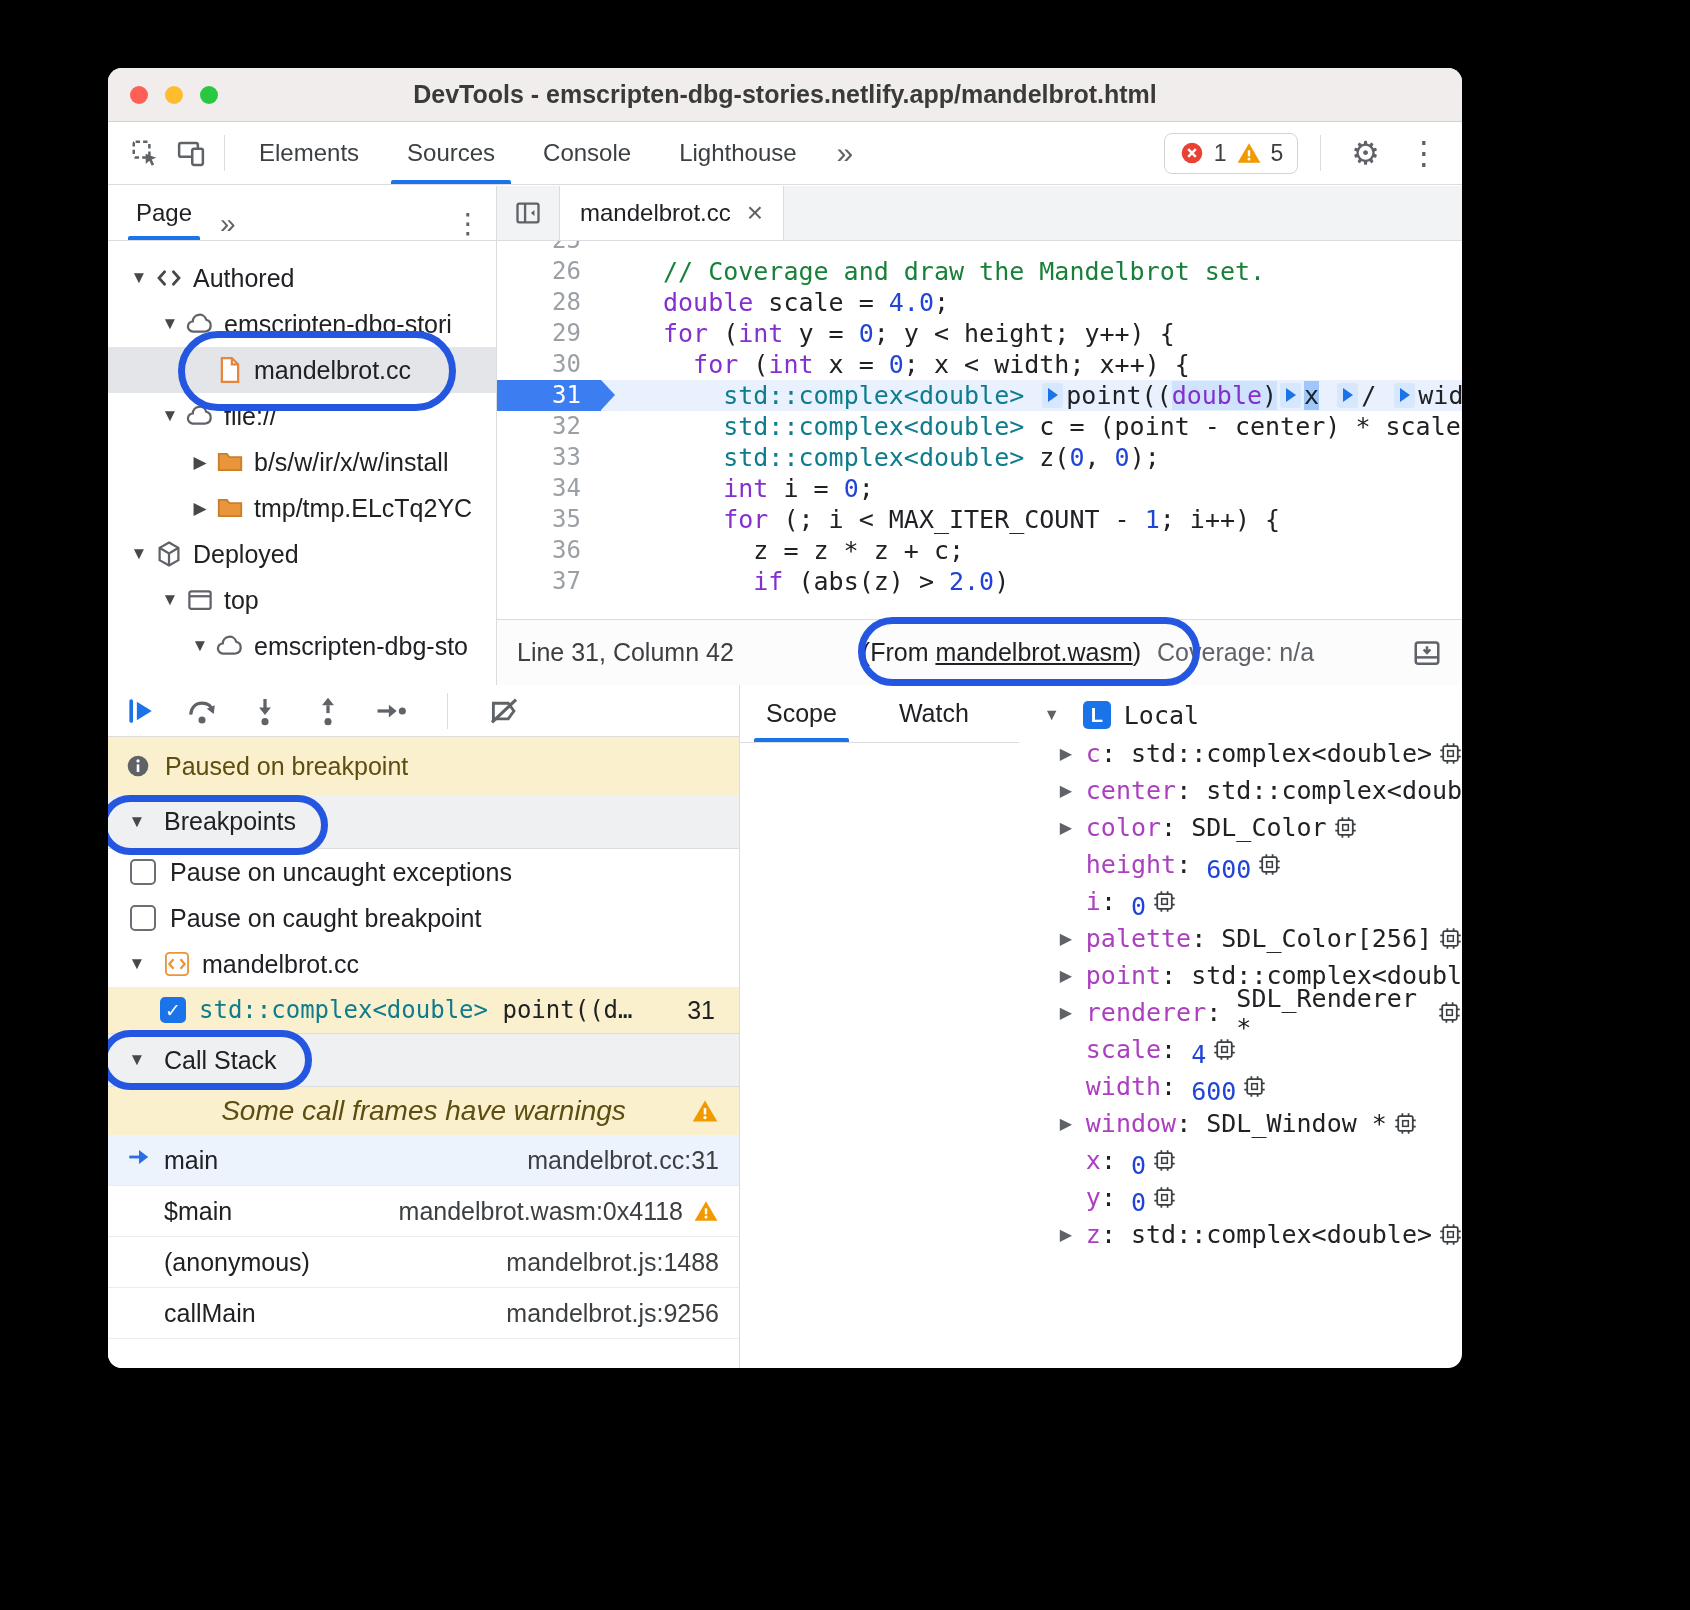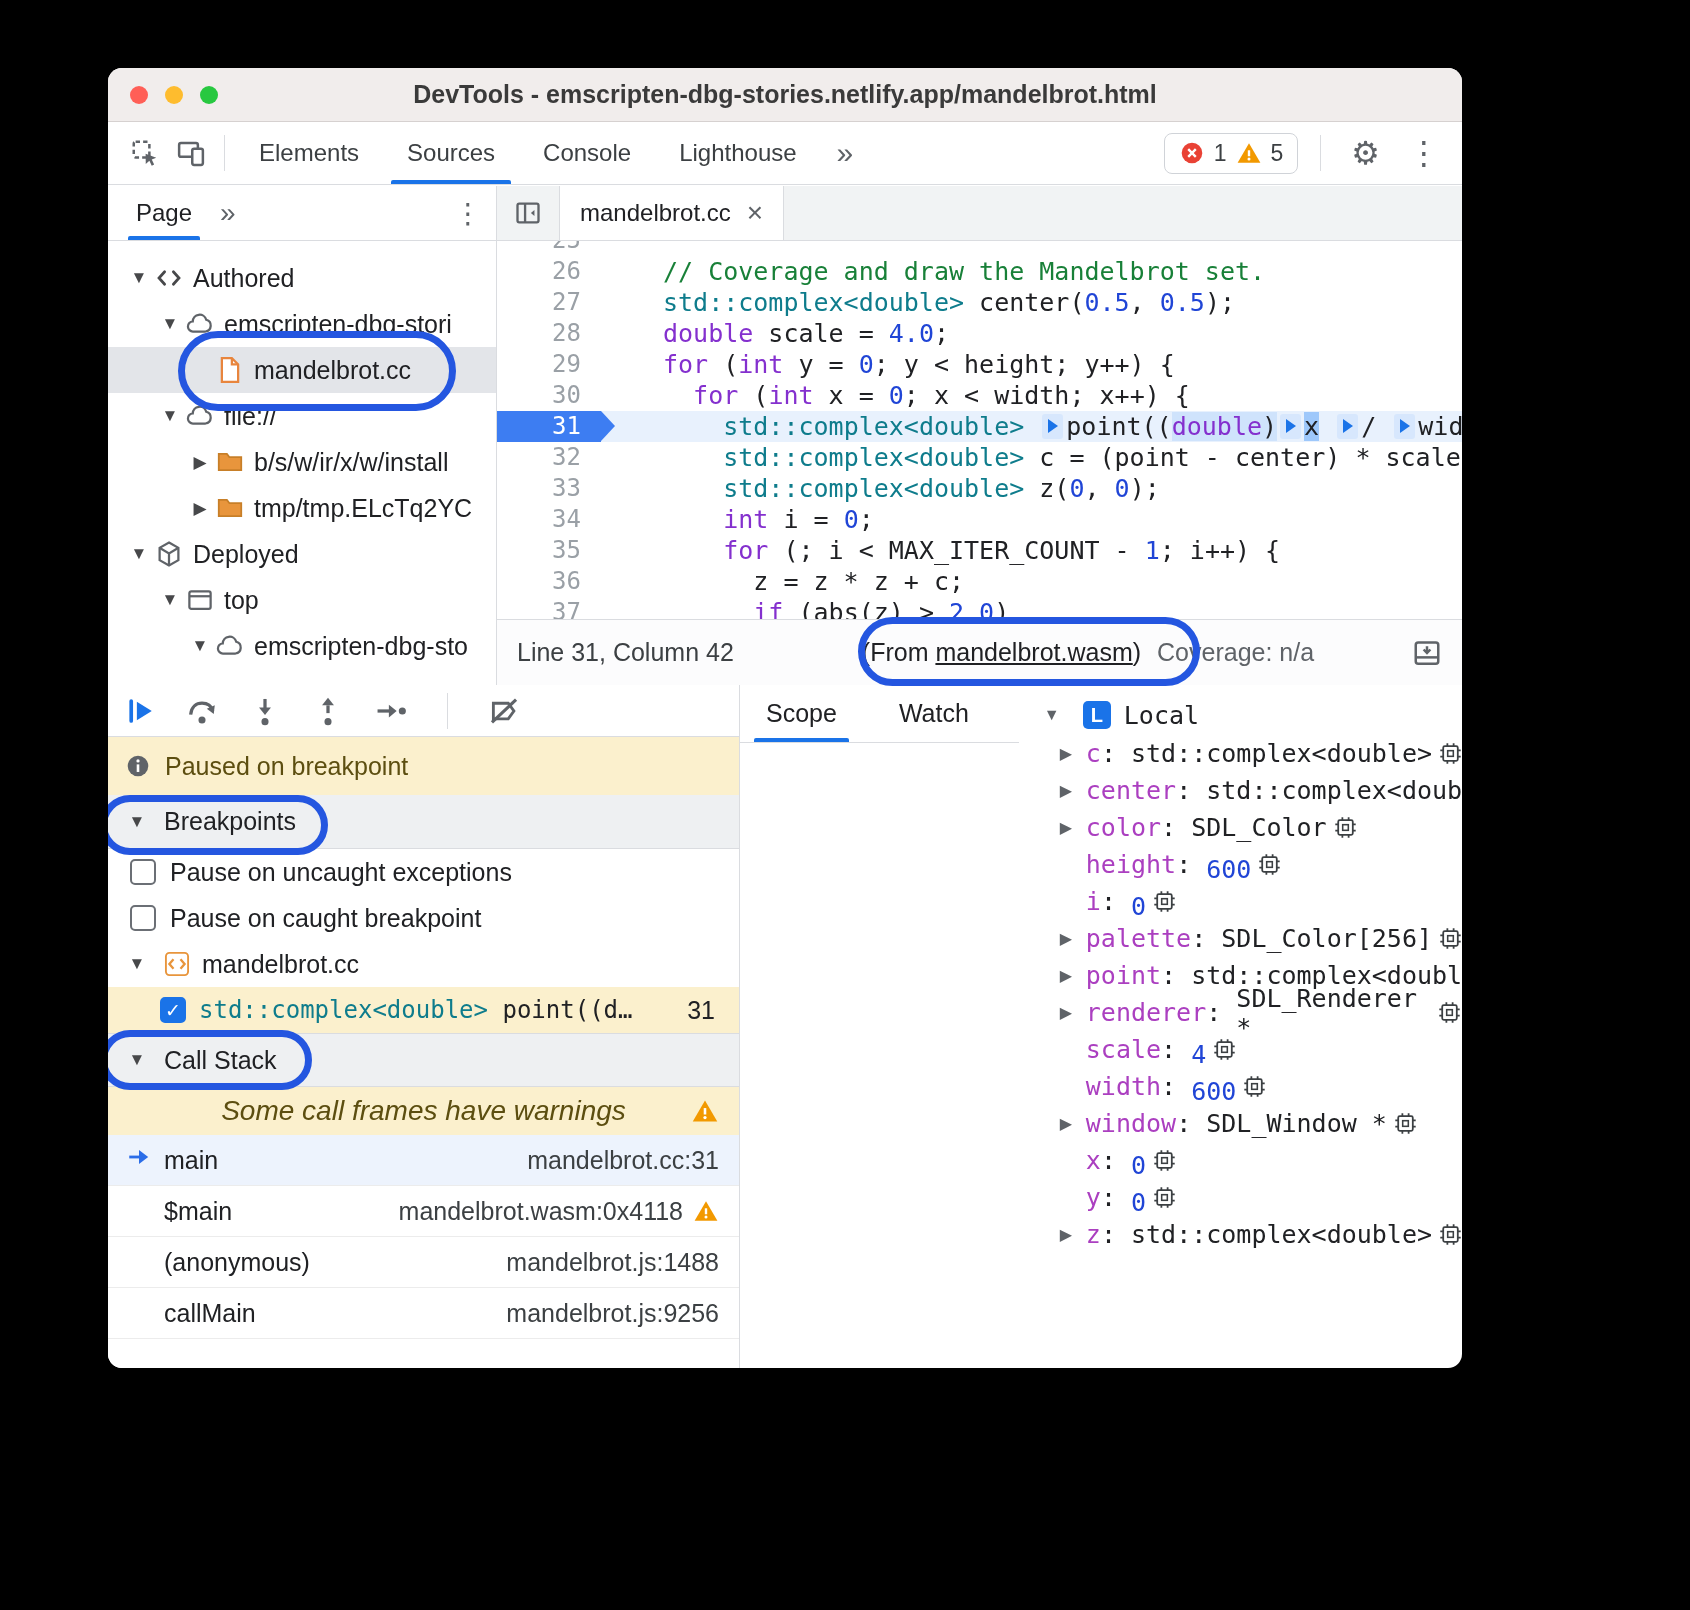--- a/index.html
+++ b/index.html
@@ -38,21 +38,21 @@
   
   .main { position:absolute; top:118px; left:0; right:0; bottom:0;
     display:flex; flex-direction:column; }
   .upper { height:499px; flex:none; display:flex; }
   .lower { flex:1; display:flex; }
 
   
   .navigator { width:389px; flex:none; border-right:1px solid #dadce0;
     display:flex; flex-direction:column; }
   .nav-tabbar { height:55px; flex:none; border-bottom:1px solid #dadce0; display:flex;
-    align-items:center; padding-left:20px; font-size:24px; color:#202124; }
+    align-items:flex-end; padding-left:20px; font-size:24px; color:#202124; }
   .nav-tab { height:100%; display:flex; align-items:center; padding:0 8px; position:relative; }
   .nav-tab.active::after { content:""; position:absolute; left:0; right:0; bottom:0;
     height:4px; background:#1a73e8; border-radius:2px 2px 0 0; }
   .nav-more { color:#5f6368; font-size:28px; margin-left:20px; }
   .nav-kebab { margin-left:auto; margin-right:14px; color:#5f6368; font-size:28px; }
   .tree { flex:1; overflow:hidden; padding-top:14px; font-size:25px; color:#202124; }
   .tree-row { height:46px; display:flex; align-items:center; }
   .tree-row.selected { background:#e3e5e9; }
   .chev { width:30px; flex:none; text-align:center; color:#47484a; font-size:17px; }
   .tree-ico { width:30px; height:30px; flex:none; margin-right:9px; }
@@ -340,24 +340,20 @@
           <div class="code-scroll">
               <div class="code-row">
                 <span class="gutter">25</span>
                 <span class="ct"></span>
               </div>
               <div class="code-row">
                 <span class="gutter">26</span>
                 <span class="ct"><span class="tk cm">// Coverage and draw the Mandelbrot set.</span></span>
               </div>
               <div class="code-row">
-                <span class="gutter">27</span>
-                <span class="ct"><span class="tk ty">std::complex&lt;double&gt;</span><span class="tk pl"> center(</span><span class="tk nu">0.5</span><span class="tk pl">, </span><span class="tk nu">0.5</span><span class="tk pl">);</span></span>
-              </div>
-              <div class="code-row">
                 <span class="gutter">28</span>
                 <span class="ct"><span class="tk kw">double</span><span class="tk pl"> scale = </span><span class="tk nu">4.0</span><span class="tk pl">;</span></span>
               </div>
               <div class="code-row">
                 <span class="gutter">29</span>
                 <span class="ct"><span class="tk kw">for</span><span class="tk pl"> (</span><span class="tk kw">int</span><span class="tk pl"> y = </span><span class="tk nu">0</span><span class="tk pl">; y &lt; height; y++) {</span></span>
               </div>
               <div class="code-row">
                 <span class="gutter">30</span>
                 <span class="ct"><span class="tk pl">  </span><span class="tk kw">for</span><span class="tk pl"> (</span><span class="tk kw">int</span><span class="tk pl"> x = </span><span class="tk nu">0</span><span class="tk pl">; x &lt; width; x++) {</span></span>

